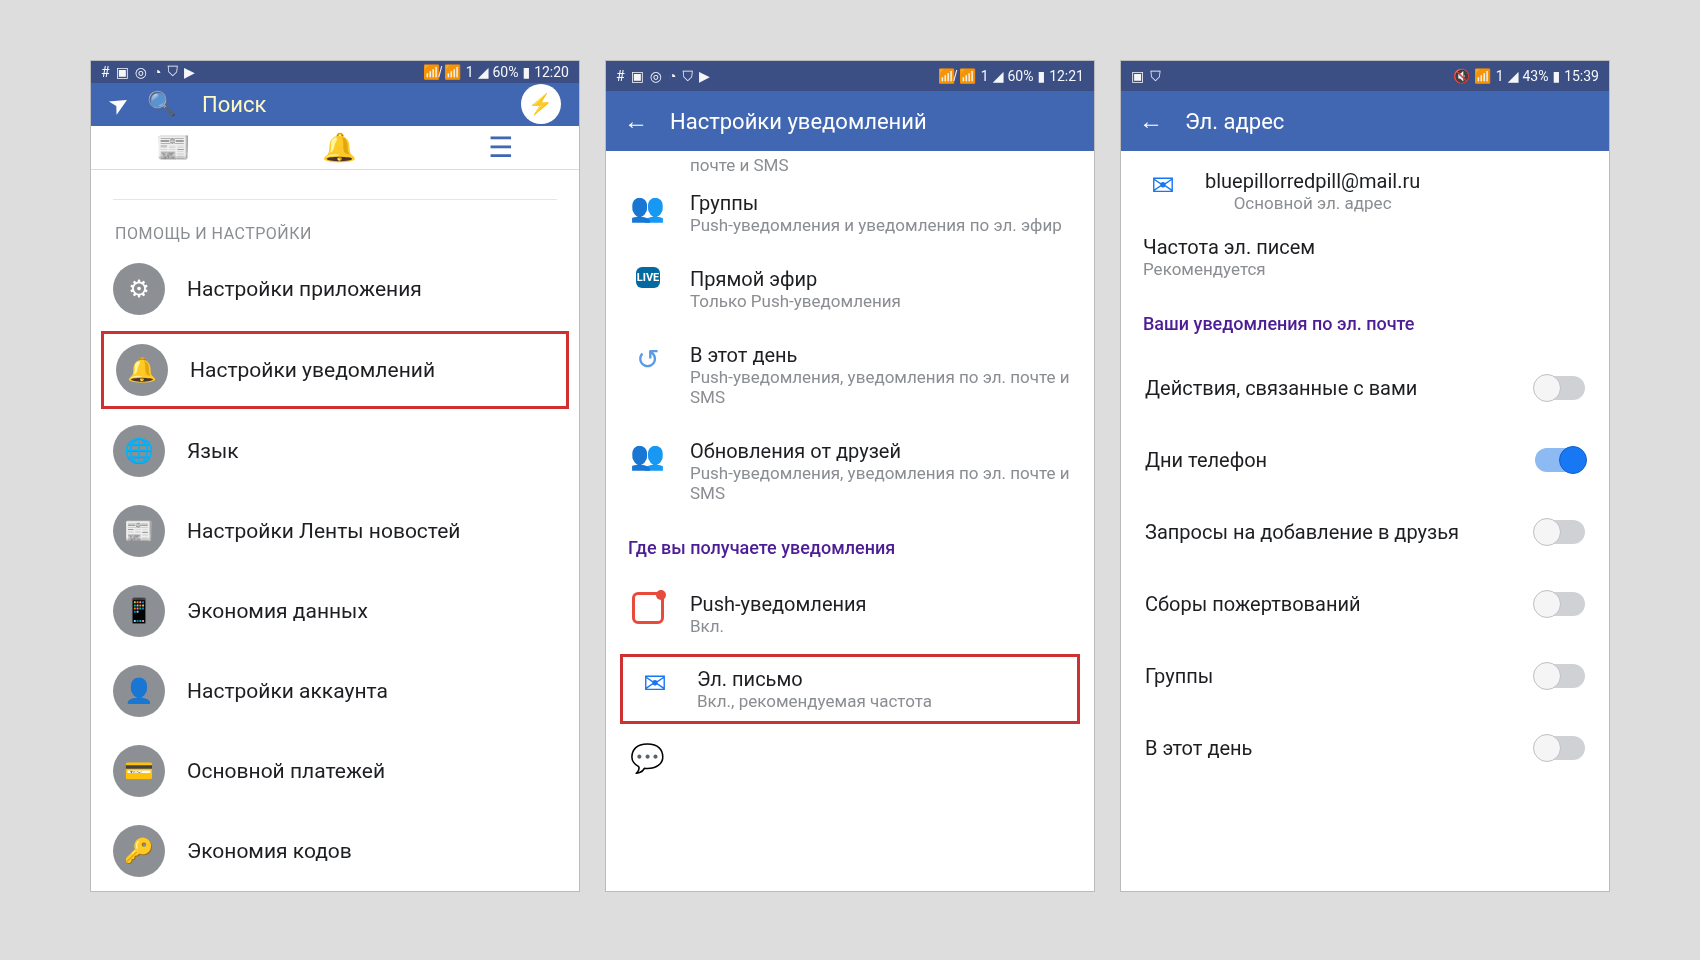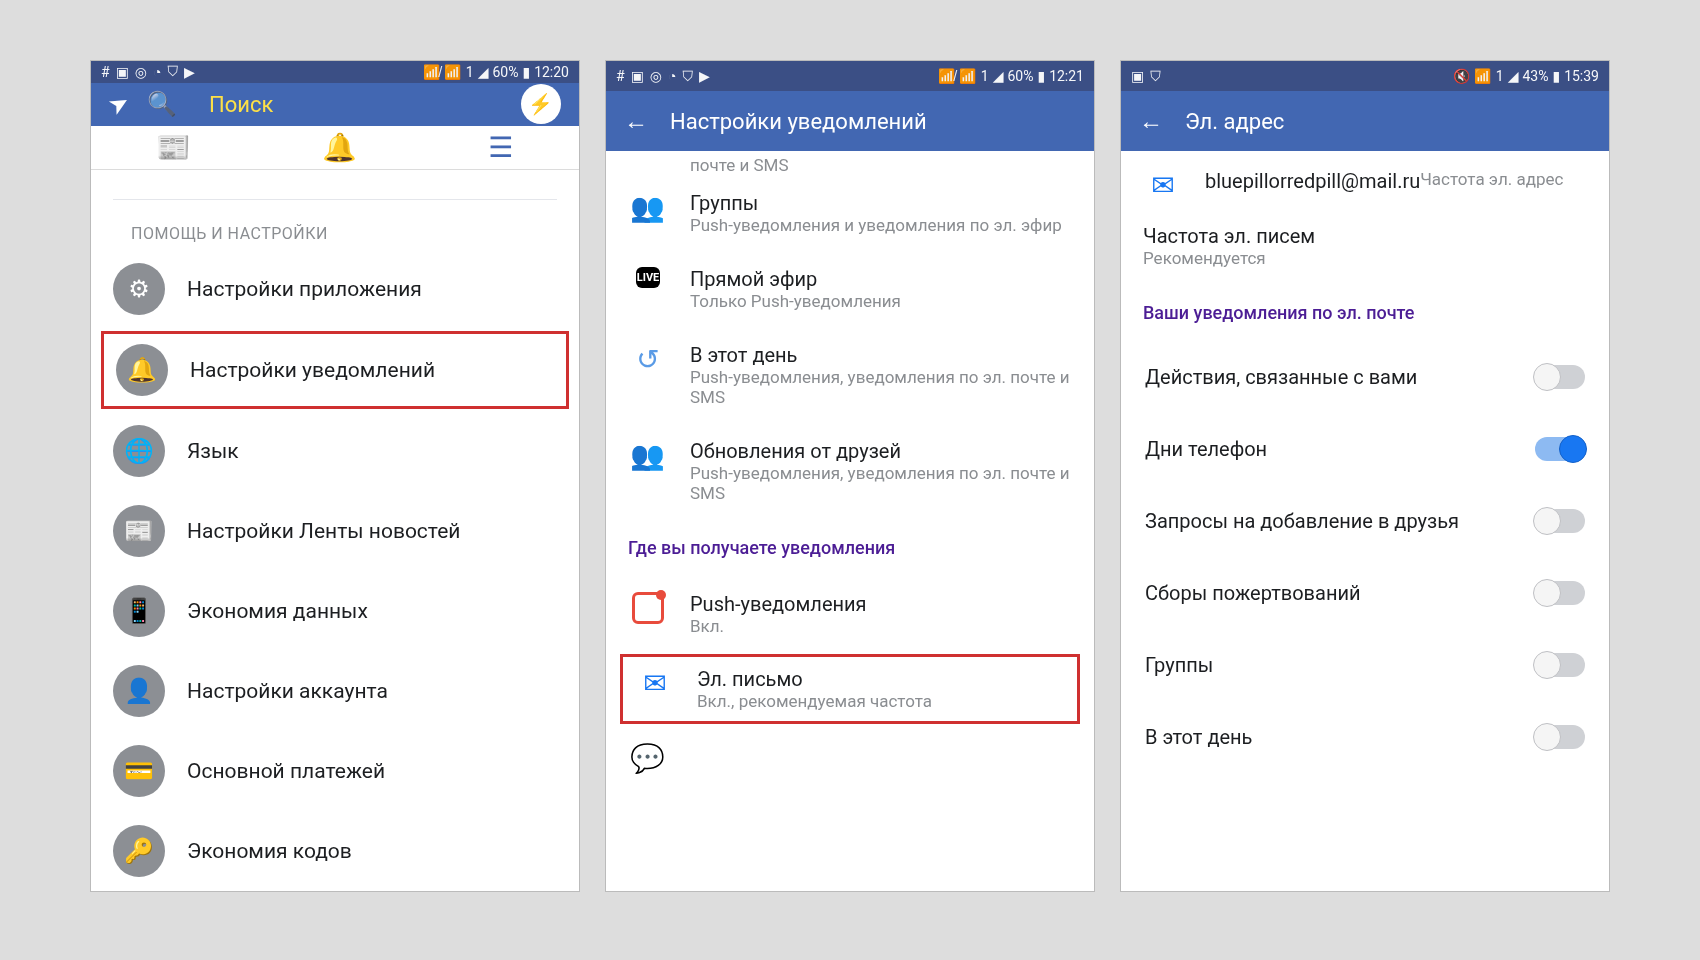--- a/index.html
+++ b/index.html
@@ -47,40 +47,40 @@
 .fb-toolbar{
   height:60px;
   background:#4267b2;
   color:#fff;
   display:flex;
   align-items:center;
   padding:0 18px;
 }
 .fb-toolbar .tb-icon{font-size:24px;}
 .fb-toolbar .tb-title{font-size:22px;margin-left:22px;flex:1;}
-.fb-toolbar .search-placeholder{color:#fde047;font-size:22px;margin-left:32px;flex:1;}
+.fb-toolbar .search-placeholder{color:#fef9c3;font-size:22px;margin-left:25px;flex:1;}
 .fb-toolbar .messenger{
   width:40px;height:40px;border-radius:50%;background:#fff;display:flex;align-items:center;justify-content:center;
 }
 
 
 .tab-bar{
   height:60px;
   border-bottom:1px solid #dcdcdc;
   display:flex;
   align-items:center;
   justify-content:space-around;
   color:#1c1e21;
 }
 .tab-bar .tab-icon{font-size:28px;color:#606770;}
 .tab-bar .tab-icon.active{color:#4267b2;}
 
 
 .section-header{
-  padding:16px 24px 6px 40px;
+  padding:16px 24px 6px 24px;
   color:#8a8d91;
   font-size:16px;
   letter-spacing:.5px;
 }
 .blue-header{
   color:#4c1d95;
   font-size:18px;
   padding:18px 22px;
   font-weight:500;
 }
@@ -122,21 +122,21 @@
   border:3px solid #cf3030;
   margin:2px 14px;
   padding:10px 8px 10px 12px;
 }
 
 
 .email-row{
   display:flex;gap:22px;padding:18px 22px;
 }
 .email-row .email-icon{width:40px;font-size:28px;color:#1877f2;display:flex;justify-content:center;}
-.email-row .email-texts{display:flex;flex-direction:row;text-align:center;}
+.email-row .email-texts{display:flex;flex-direction:column;text-align:center;}
 .email-row .email-addr{font-size:20px;}
 .email-row .email-sub{font-size:17px;color:#8a8d91;}
 
 .freq-row{padding:4px 22px 16px 22px;}
 .freq-row .freq-title{font-size:20px;}
 .freq-row .freq-sub{font-size:17px;color:#8a8d91;}
 
 
 .toggle-row{
   display:flex;align-items:center;justify-content:space-between;
@@ -297,21 +297,21 @@
     <div class="setting">
       <div class="s-icon" style="color:#f7b928;">👥</div>
       <div class="s-texts">
         <div class="s-title">Группы</div>
         <div class="s-sub">Push-уведомления и уведомления по эл. эфир</div>
       </div>
     </div>
 
     <div class="setting">
       <div class="s-icon">
-        <span style="background:#000000;color:#fff;font-size:11px;font-weight:bold;padding:4px 1px;border-radius:6px;">LIVE</span>
+        <span style="background:#0369a1;color:#fff;font-size:11px;font-weight:bold;padding:4px 1px;border-radius:6px;">LIVE</span>
       </div>
       <div class="s-texts">
         <div class="s-title">Прямой эфир</div>
         <div class="s-sub">Только Push-уведомления</div>
       </div>
     </div>
 
     <div class="setting">
       <div class="s-icon" style="color:#5a9be6;">↺</div>
       <div class="s-texts">
@@ -375,21 +375,21 @@
 
     <div class="fb-toolbar">
       <span class="tb-icon i-back"></span>
       <span class="tb-title">Эл. адрес</span>
     </div>
 
     <div class="email-row">
       <div class="email-icon">✉</div>
       <div class="email-texts">
         <div class="email-addr">bluepillorredpill@mail.ru</div>
-        <div class="email-sub">Частота эл. адрес</div>
+        <div class="email-sub">Основной эл. адрес</div>
       </div>
     </div>
 
     <div class="freq-row">
       <div class="freq-title">Частота эл. писем</div>
       <div class="freq-sub">Рекомендуется</div>
     </div>
 
     <div class="blue-header">Ваши уведомления по эл. почте</div>
 

